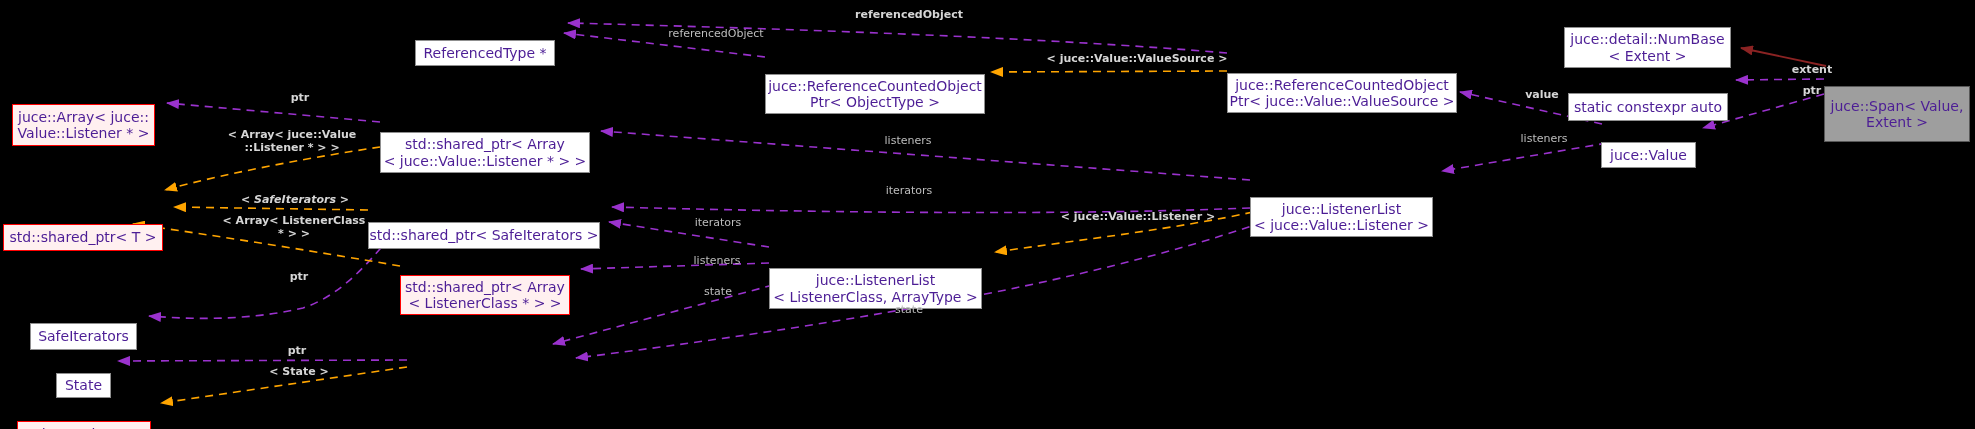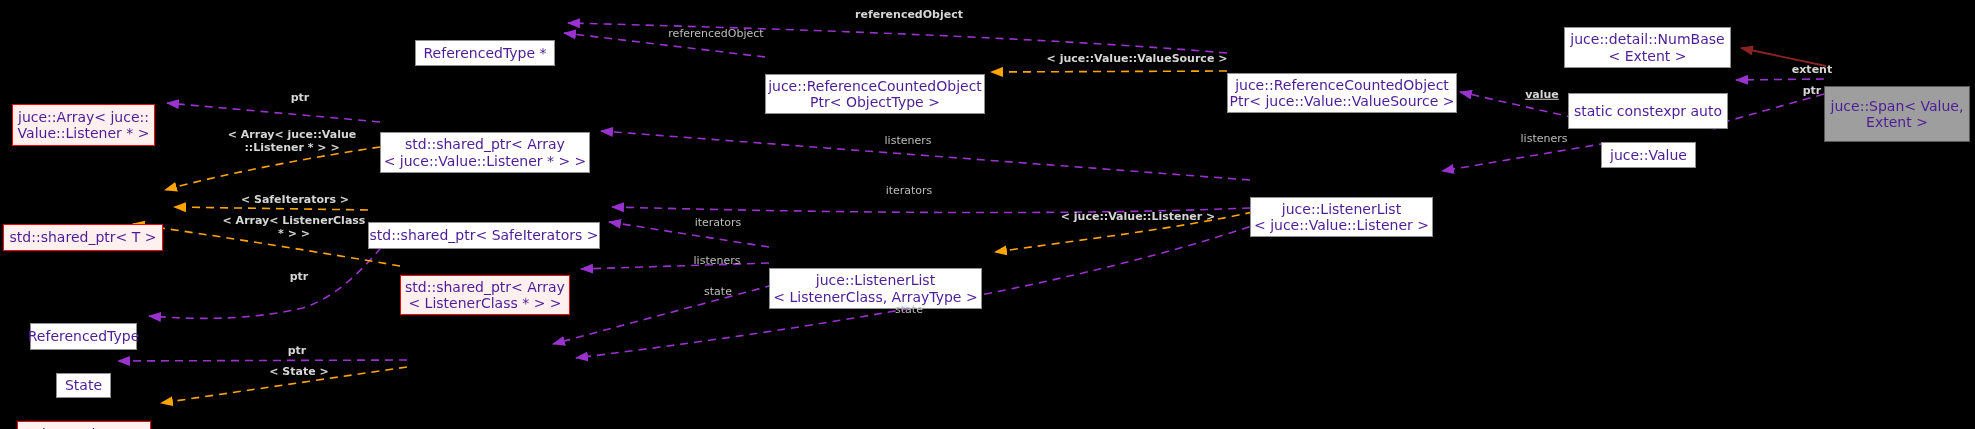--- a/index.html
+++ b/index.html
@@ -74,21 +74,21 @@
   <div class="node" style="left:1227px;top:49px;width:230px;height:40px;">
       <span>juce::ReferenceCountedObject</span>
       <span>Ptr&lt; juce::Value::ValueSource &gt;</span>
     </div>
 
   <div class="node" style="left:1564px;top:3px;width:167px;height:41px;">
       <span>juce::detail::NumBase</span>
       <span>&lt; Extent &gt;</span>
     </div>
 
-  <div class="node" style="left:1568px;top:69px;width:160px;height:36px;">
+  <div class="node" style="left:1568px;top:69px;width:160px;height:28px;">
       <span>static constexpr auto</span>
     </div>
 
   <div class="node current" style="left:1824px;top:62px;width:146px;height:56px;">
       <span>juce::Span&lt; Value,</span>
       <span>Extent &gt;</span>
     </div>
 
   <div class="node" style="left:1601px;top:118px;width:95px;height:26px;">
       <span>juce::Value</span>
@@ -121,52 +121,52 @@
       <span>std::shared_ptr&lt; Array</span>
       <span>&lt; ListenerClass * &gt; &gt;</span>
     </div>
 
   <div class="node" style="left:769px;top:244px;width:213px;height:41px;">
       <span>juce::ListenerList</span>
       <span>&lt; ListenerClass, ArrayType &gt;</span>
     </div>
 
   <div class="node" style="left:30px;top:299px;width:107px;height:27px;">
-      <span>ReferencedType</span>
+      <span>SafeIterators</span>
     </div>
 
   <div class="node" style="left:56px;top:349px;width:55px;height:25px;">
       <span>State</span>
     </div>
 
   <div class="node red" style="left:17px;top:397px;width:134px;height:27px;">
       <span>std::atomic&lt; T &gt;</span>
     </div>
 
 
   <div class="elabel b" style="left:877px;top:15px;">referencedObject</div>
   <div class="elabel" style="left:684px;top:34px;">referencedObject</div>
   <div class="elabel b" style="left:1105px;top:59px;">&lt; juce::Value::ValueSource &gt;</div>
-  <div class="elabel b" style="left:1510px;top:95px;text-decoration:underline;">value</div>
+  <div class="elabel b" style="left:1510px;top:95px;">value</div>
   <div class="elabel b" style="left:1780px;top:70px;">extent</div>
   <div class="elabel b" style="left:1780px;top:91px;">ptr</div>
   <div class="elabel" style="left:1512px;top:139px;">listeners</div>
   <div class="elabel" style="left:876px;top:141px;">listeners</div>
   <div class="elabel" style="left:877px;top:191px;">iterators</div>
   <div class="elabel" style="left:686px;top:223px;">iterators</div>
   <div class="elabel" style="left:685px;top:261px;">listeners</div>
   <div class="elabel" style="left:686px;top:292px;">state</div>
   <div class="elabel" style="left:877px;top:310px;">state</div>
   <div class="elabel b" style="left:1106px;top:217px;">&lt; juce::Value::Listener &gt;</div>
   <div class="elabel b" style="left:268px;top:98px;">ptr</div>
   <div class="elabel b" style="left:260px;top:141px;">
       <span>&lt; Array&lt; juce::Value</span>
       <span>::Listener * &gt; &gt;</span>
     </div>
-  <div class="elabel b" style="left:263px;top:200px;">&lt; SafeIterators &gt;</div>
+  <div class="elabel b" style="left:263px;top:200px;font-style:italic;">&lt; SafeIterators &gt;</div>
   <div class="elabel b" style="left:262px;top:227px;">
       <span>&lt; Array&lt; ListenerClass</span>
       <span>* &gt; &gt;</span>
     </div>
   <div class="elabel b" style="left:267px;top:277px;">ptr</div>
   <div class="elabel b" style="left:265px;top:351px;">ptr</div>
   <div class="elabel b" style="left:267px;top:372px;">&lt; State &gt;</div>
 
 </div>
 

